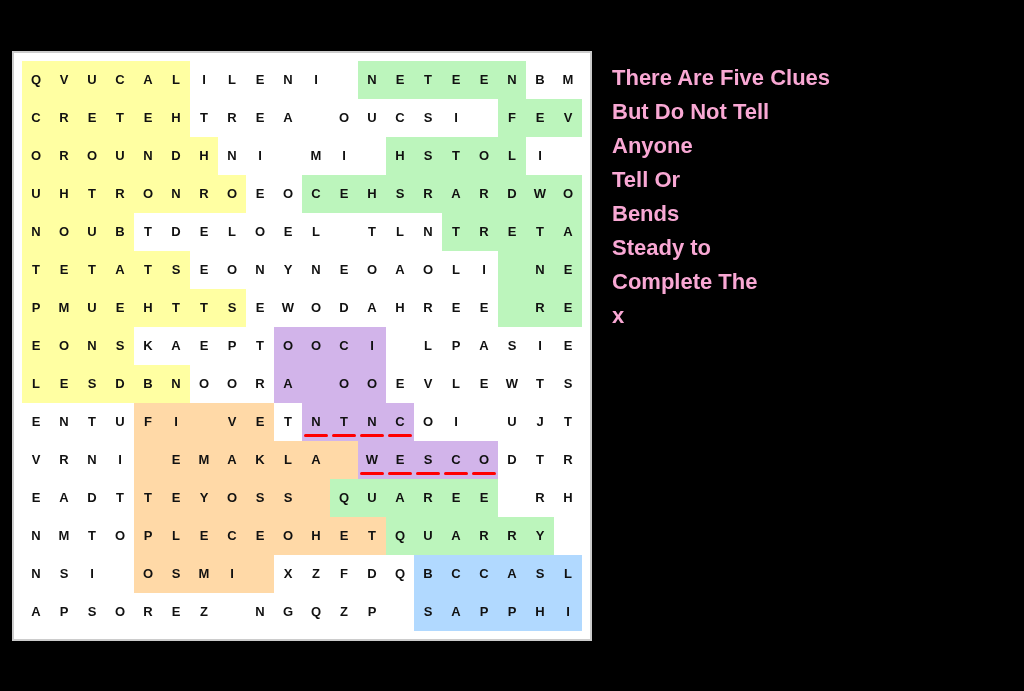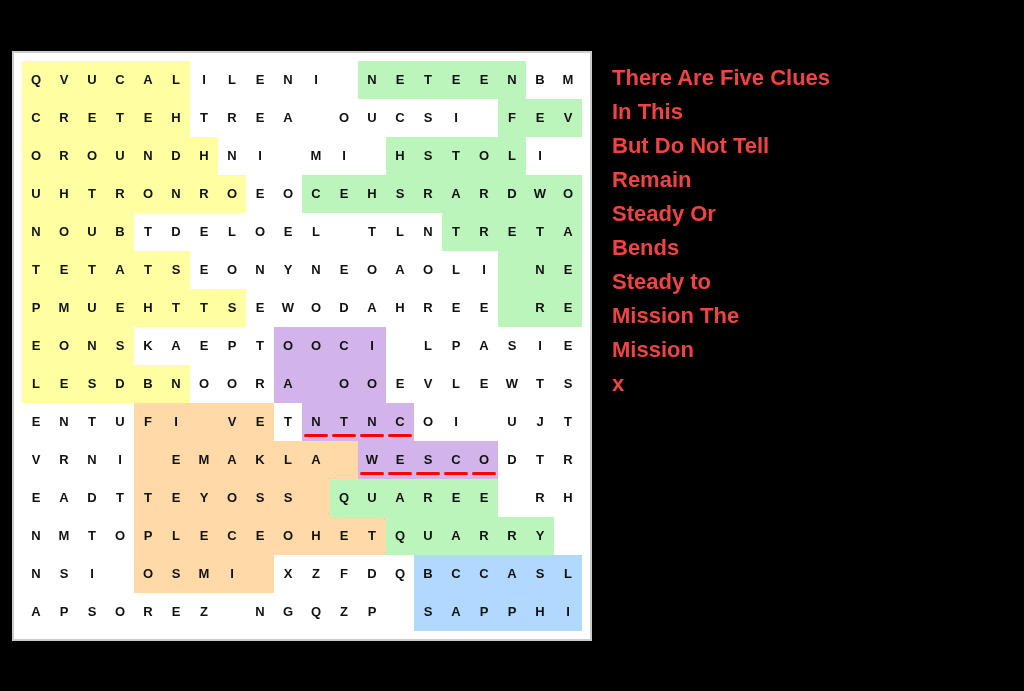--- a/index.html
+++ b/index.html
@@ -56,21 +56,21 @@
       position: absolute;
       bottom: 4px;
       left: 2px;
       right: 2px;
       height: 3px;
       background: red;
       border-radius: 2px;
     }
 
     .clues-panel {
-      color: #ef4444;
+      color: #f9a8d4;
       font-size: 22px;
       font-weight: bold;
       line-height: 1.55;
       padding-top: 10px;
     }
     .clues-panel .line {
       display: block;
     }
     .clues-panel .x-mark {
       font-size: 22px;
@@ -381,23 +381,21 @@
         <div class="cell hl-blue">A</div>
         <div class="cell hl-blue">P</div>
         <div class="cell hl-blue">P</div>
         <div class="cell hl-blue">H</div>
         <div class="cell hl-blue">I</div>
       </div>
   </div>
 
   <div class="clues-panel">
     <span class="line">There Are Five Clues</span>
-    <span class="line">In This</span>
     <span class="line">But Do    Not Tell</span>
-    <span class="line">Remain</span>
-    <span class="line">Steady   Or</span>
+    <span class="line">Anyone</span>
+    <span class="line">Tell   Or</span>
     <span class="line">Bends</span>
     <span class="line">Steady to</span>
-    <span class="line">Mission  The</span>
-    <span class="line">Mission</span>
+    <span class="line">Complete  The</span>
     <span class="line x-mark">x</span>
   </div>
 </div>
 
 </body></html>

